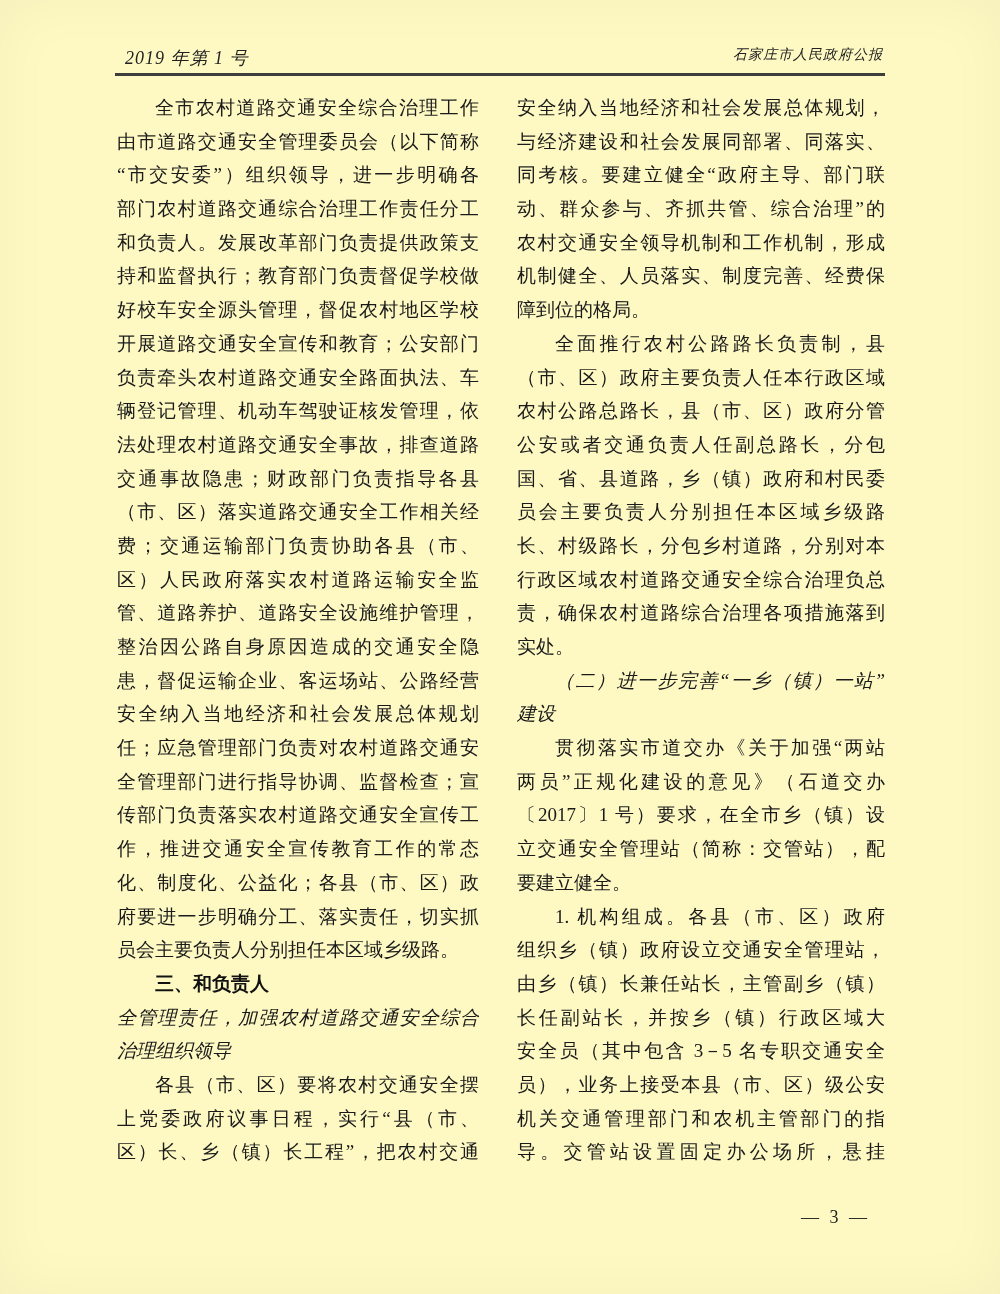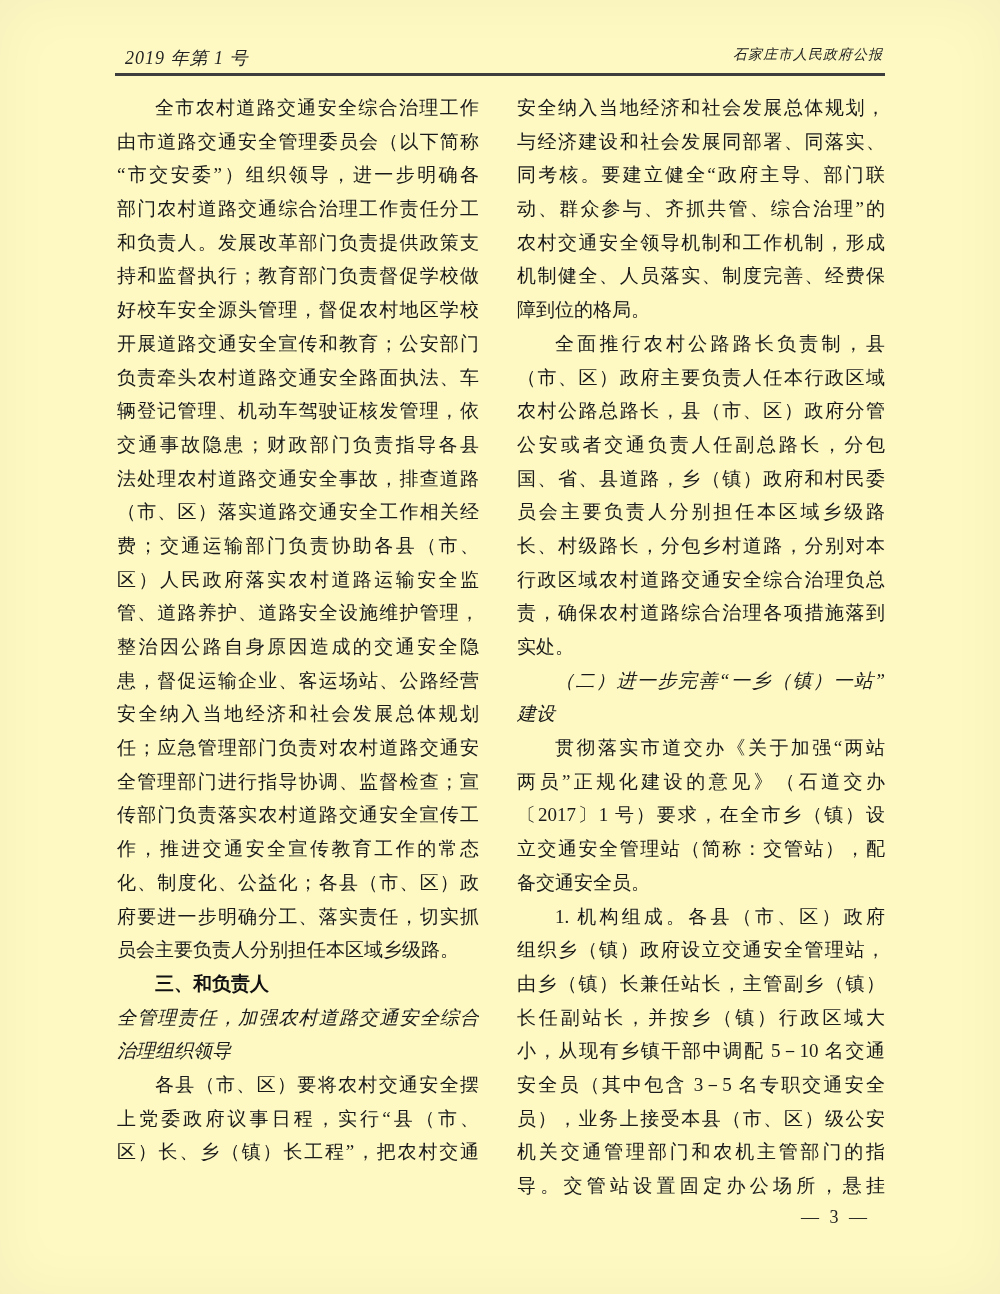--- a/index.html
+++ b/index.html
@@ -62,22 +62,22 @@
       <div class="ln i">全市农村道路交通安全综合治理工作</div>
       <div class="ln">由市道路交通安全管理委员会（以下简称</div>
       <div class="ln">“市交安委”）组织领导，进一步明确各</div>
       <div class="ln">部门农村道路交通综合治理工作责任分工</div>
       <div class="ln">和负责人。发展改革部门负责提供政策支</div>
       <div class="ln">持和监督执行；教育部门负责督促学校做</div>
       <div class="ln">好校车安全源头管理，督促农村地区学校</div>
       <div class="ln">开展道路交通安全宣传和教育；公安部门</div>
       <div class="ln">负责牵头农村道路交通安全路面执法、车</div>
       <div class="ln">辆登记管理、机动车驾驶证核发管理，依</div>
+      <div class="ln">法处理农村道路交通安全事故，排查道路</div>
       <div class="ln">交通事故隐患；财政部门负责指导各县</div>
-      <div class="ln">法处理农村道路交通安全事故，排查道路</div>
       <div class="ln">（市、区）落实道路交通安全工作相关经</div>
       <div class="ln">费；交通运输部门负责协助各县（市、</div>
       <div class="ln">区）人民政府落实农村道路运输安全监</div>
       <div class="ln">管、道路养护、道路安全设施维护管理，</div>
       <div class="ln">整治因公路自身原因造成的交通安全隐</div>
       <div class="ln">患，督促运输企业、客运场站、公路经营</div>
       <div class="ln">安全纳入当地经济和社会发展总体规划</div>
       <div class="ln">任；应急管理部门负责对农村道路交通安</div>
       <div class="ln">全管理部门进行指导协调、监督检查；宣</div>
       <div class="ln">传部门负责落实农村道路交通安全宣传工</div>
@@ -109,26 +109,25 @@
       <div class="ln">长、村级路长，分包乡村道路，分别对本</div>
       <div class="ln">行政区域农村道路交通安全综合治理负总</div>
       <div class="ln">责，确保农村道路综合治理各项措施落到</div>
       <div class="ln e">实处。</div>
       <div class="ln k i">（二）进一步完善“一乡（镇）一站”</div>
       <div class="ln k e">建设</div>
       <div class="ln i">贯彻落实市道交办《关于加强“两站</div>
       <div class="ln">两员”正规化建设的意见》（石道交办</div>
       <div class="ln">〔2017〕1 号）要求，在全市乡（镇）设</div>
       <div class="ln">立交通安全管理站（简称：交管站），配</div>
-      <div class="ln e">备交通安全员。</div>
+      <div class="ln e">要建立健全。</div>
       <div class="ln i">1. 机构组成。各县（市、区）政府</div>
       <div class="ln">组织乡（镇）政府设立交通安全管理站，</div>
       <div class="ln">由乡（镇）长兼任站长，主管副乡（镇）</div>
       <div class="ln">长任副站长，并按乡（镇）行政区域大</div>
-      <div class="ln">小，从现有乡镇干部中调配 5－10 名交通</div>
       <div class="ln">安全员（其中包含 3－5 名专职交通安全</div>
       <div class="ln">员），业务上接受本县（市、区）级公安</div>
       <div class="ln">机关交通管理部门和农机主管部门的指</div>
       <div class="ln">导。交管站设置固定办公场所，悬挂</div>
     </div>
 
   <div class="pageno">— 3 —</div>
 </div>
 
 </body></html>

